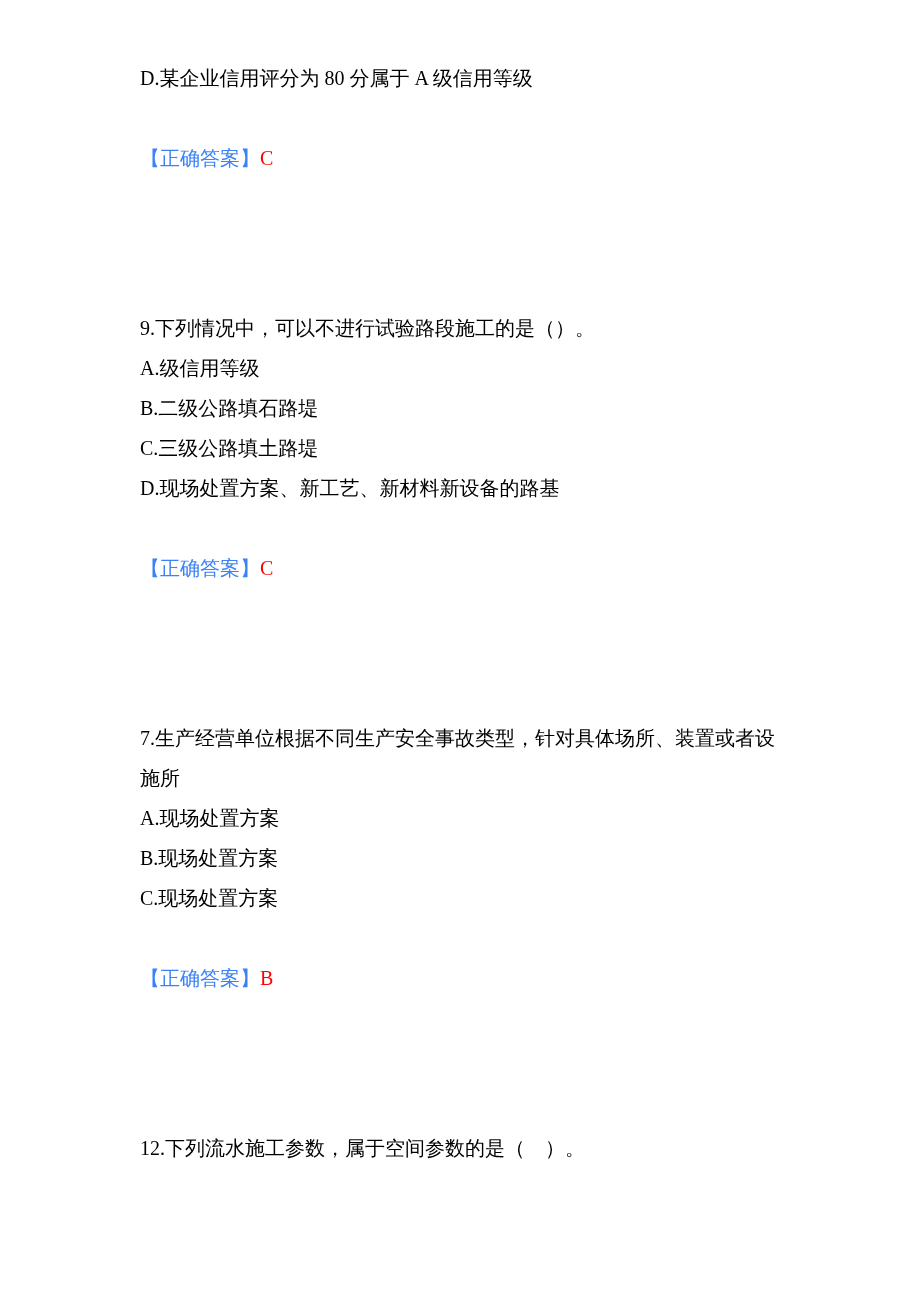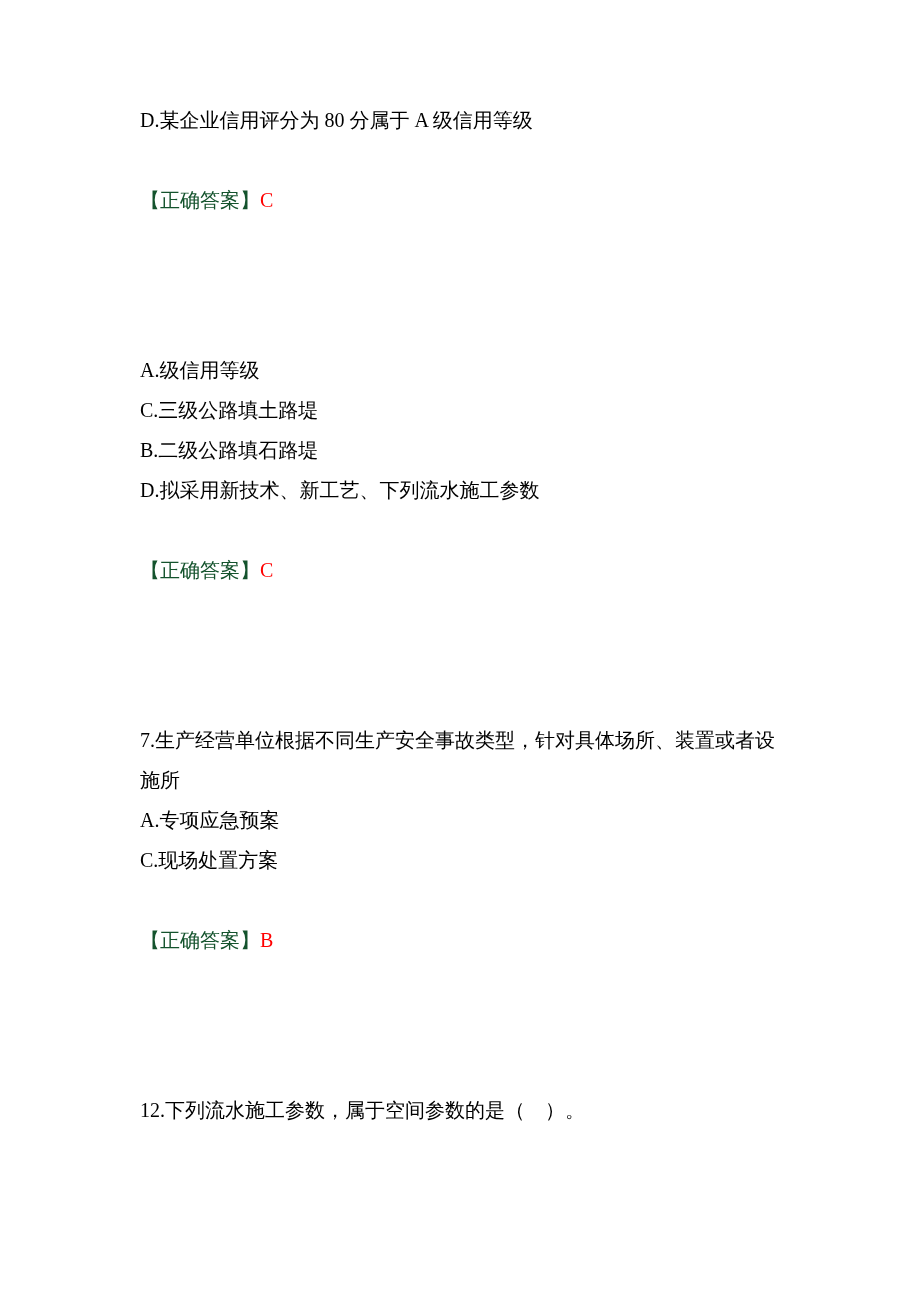--- a/index.html
+++ b/index.html
@@ -10,32 +10,32 @@
     body {
       width: 920px;
       height: 1302px;
       background: #ffffff;
       font-family: "SimSun", "宋体", serif;
       font-size: 20px;
       line-height: 2.0;
       color: #000000;
     }
     .page {
-      padding: 100px 140px 0 140px;
+      padding: 58px 140px 0 140px;
     }
     .line {
       margin-bottom: 0;
     }
     .answer-line {
       color: #ff0000;
       margin-top: 40px;
       margin-bottom: 40px;
     }
     .answer-label {
-      color: #14532d;
+      color: #3b82f6;
     }
     .answer-value {
       color: #ff0000;
     }
     .q10-stem2 {
     }
     .block {
       margin-bottom: 130px;
     }
     .block-partial {
@@ -48,32 +48,34 @@
 <div class="page">
 
   <div class="block">
     <div class="line">D.某企业信用评分为 80 分属于 A 级信用等级</div>
     <div class="answer-line">
       <span class="answer-label">【正确答案】</span><span class="answer-value">C</span>
     </div>
   </div>
 
   <div class="block">
+    <div class="line">9.下列情况中，可以不进行试验路段施工的是（）。</div>
     <div class="line">A.级信用等级</div>
+    <div class="line">B.二级公路填石路堤</div>
     <div class="line">C.三级公路填土路堤</div>
-    <div class="line">B.二级公路填石路堤</div>
-    <div class="line">D.拟采用新技术、新工艺、下列流水施工参数</div>
+    <div class="line">D.现场处置方案、新工艺、新材料新设备的路基</div>
     <div class="answer-line">
       <span class="answer-label">【正确答案】</span><span class="answer-value">C</span>
     </div>
   </div>
 
   <div class="block">
     <div class="line">7.生产经营单位根据不同生产安全事故类型，针对具体场所、装置或者设施所</div>
-    <div class="line">A.专项应急预案</div>
+    <div class="line">A.现场处置方案</div>
+    <div class="line">B.现场处置方案</div>
     <div class="line">C.现场处置方案</div>
     <div class="answer-line">
       <span class="answer-label">【正确答案】</span><span class="answer-value">B</span>
     </div>
   </div>
 
   <div class="block-partial">
     <div class="line">12.下列流水施工参数，属于空间参数的是（　）。</div>
   </div>
 

